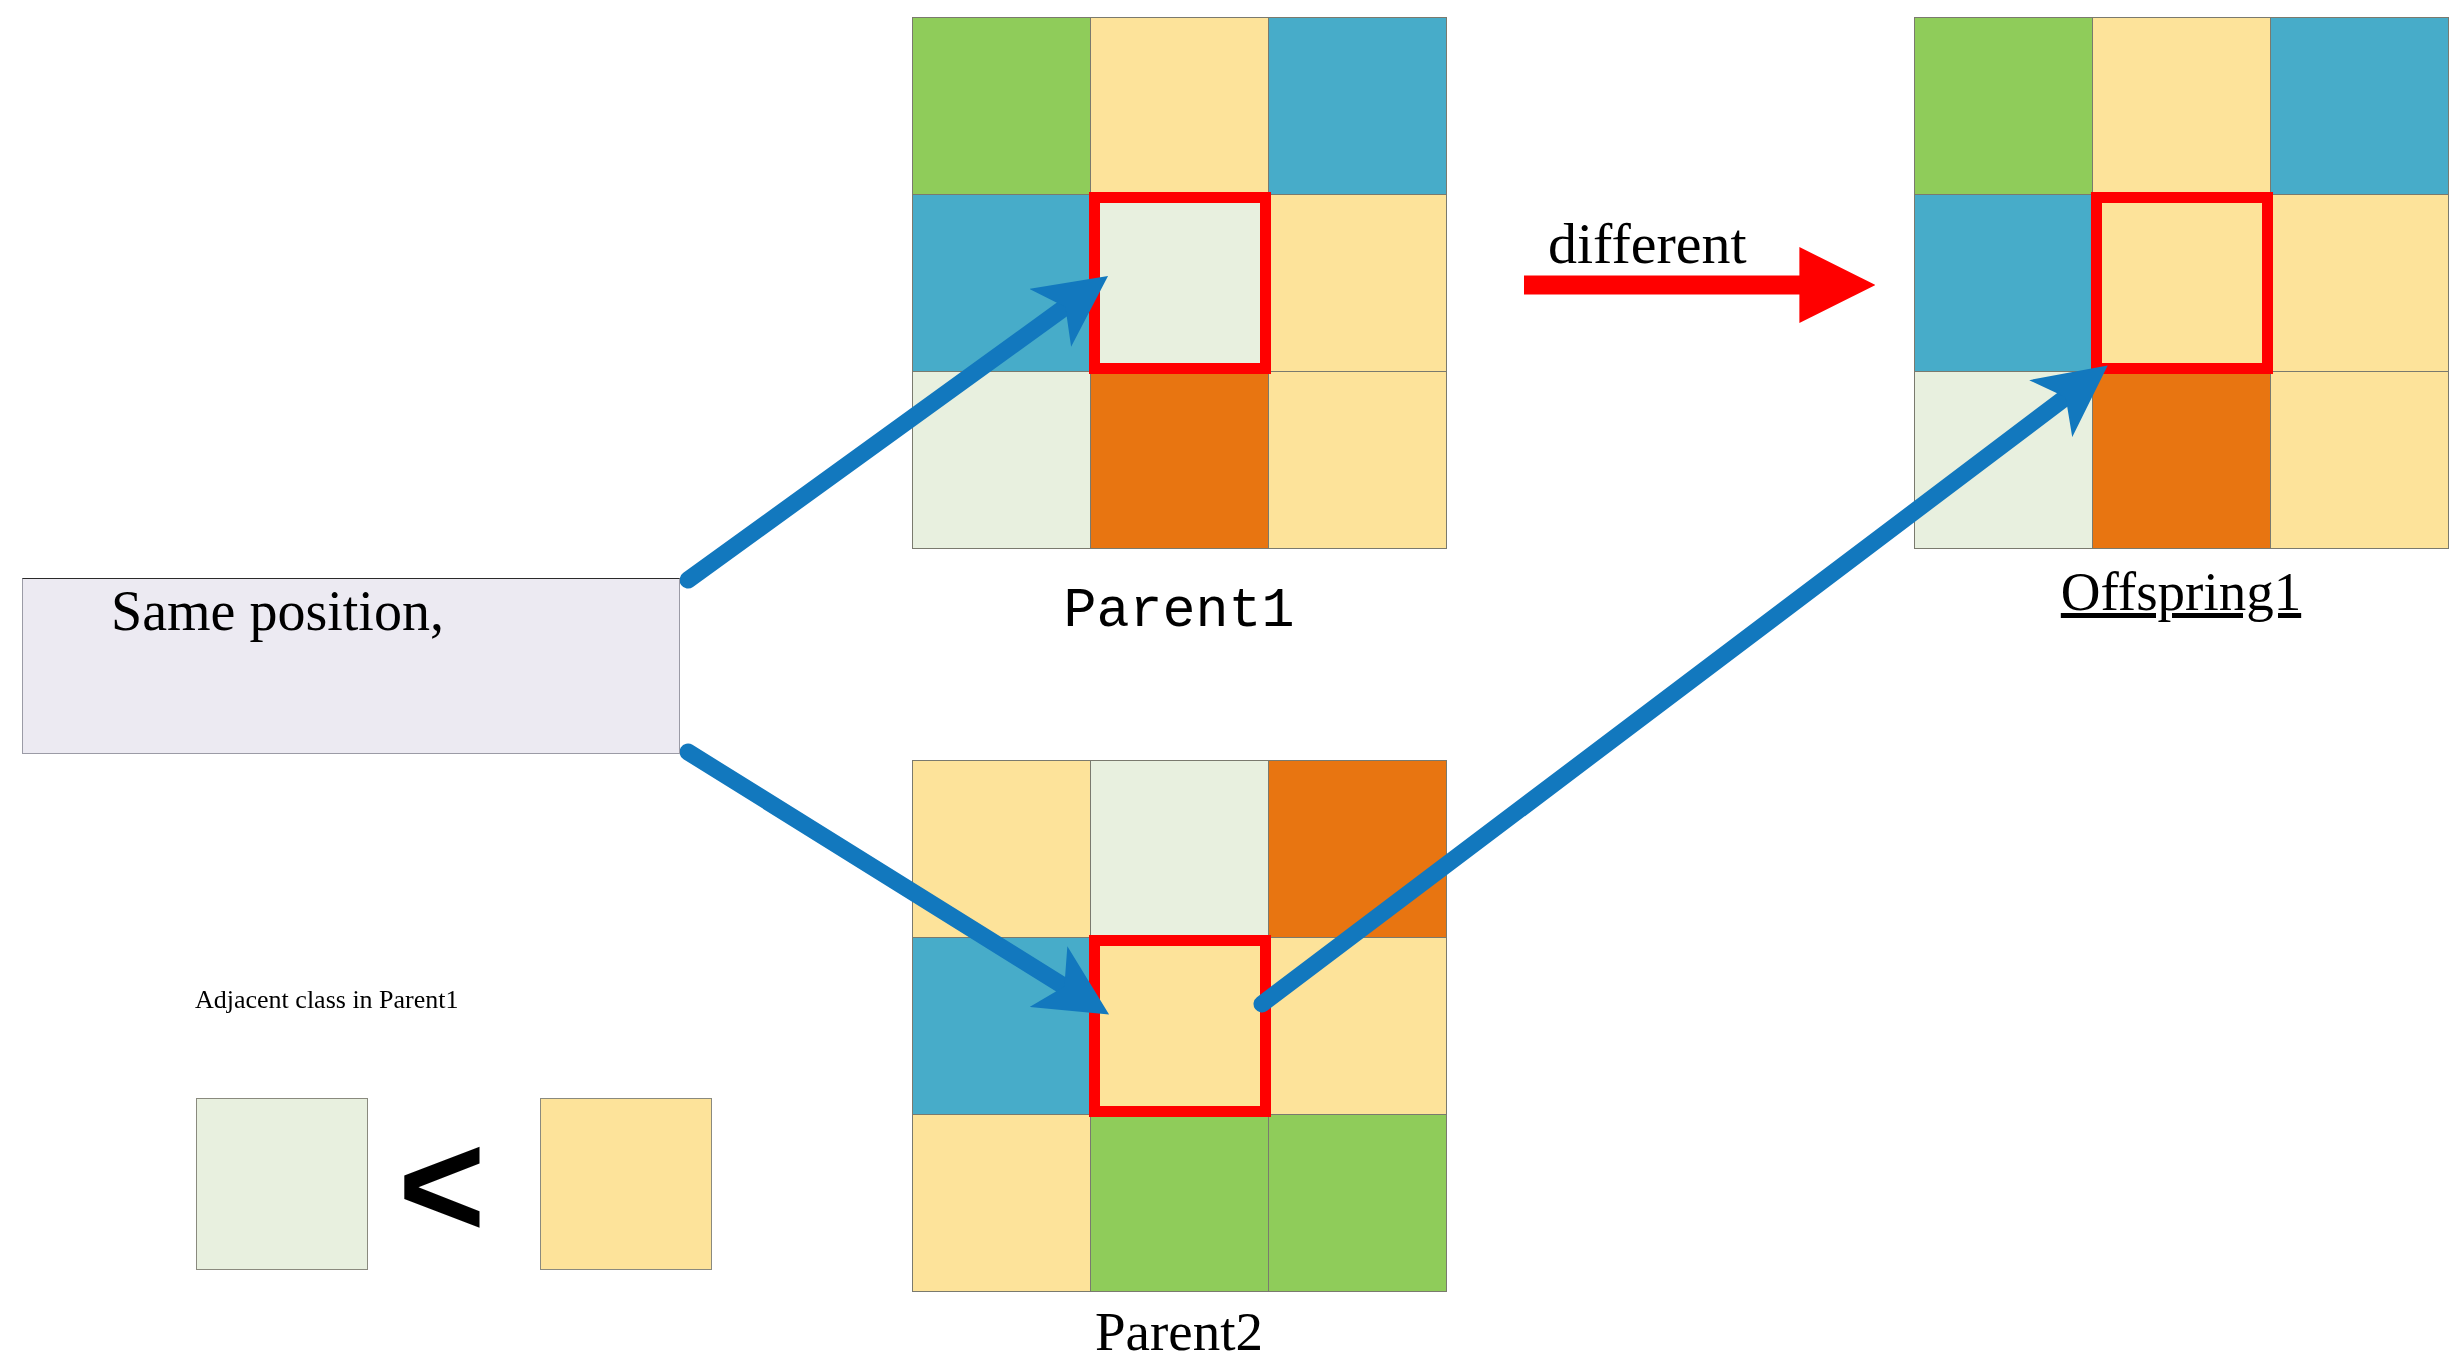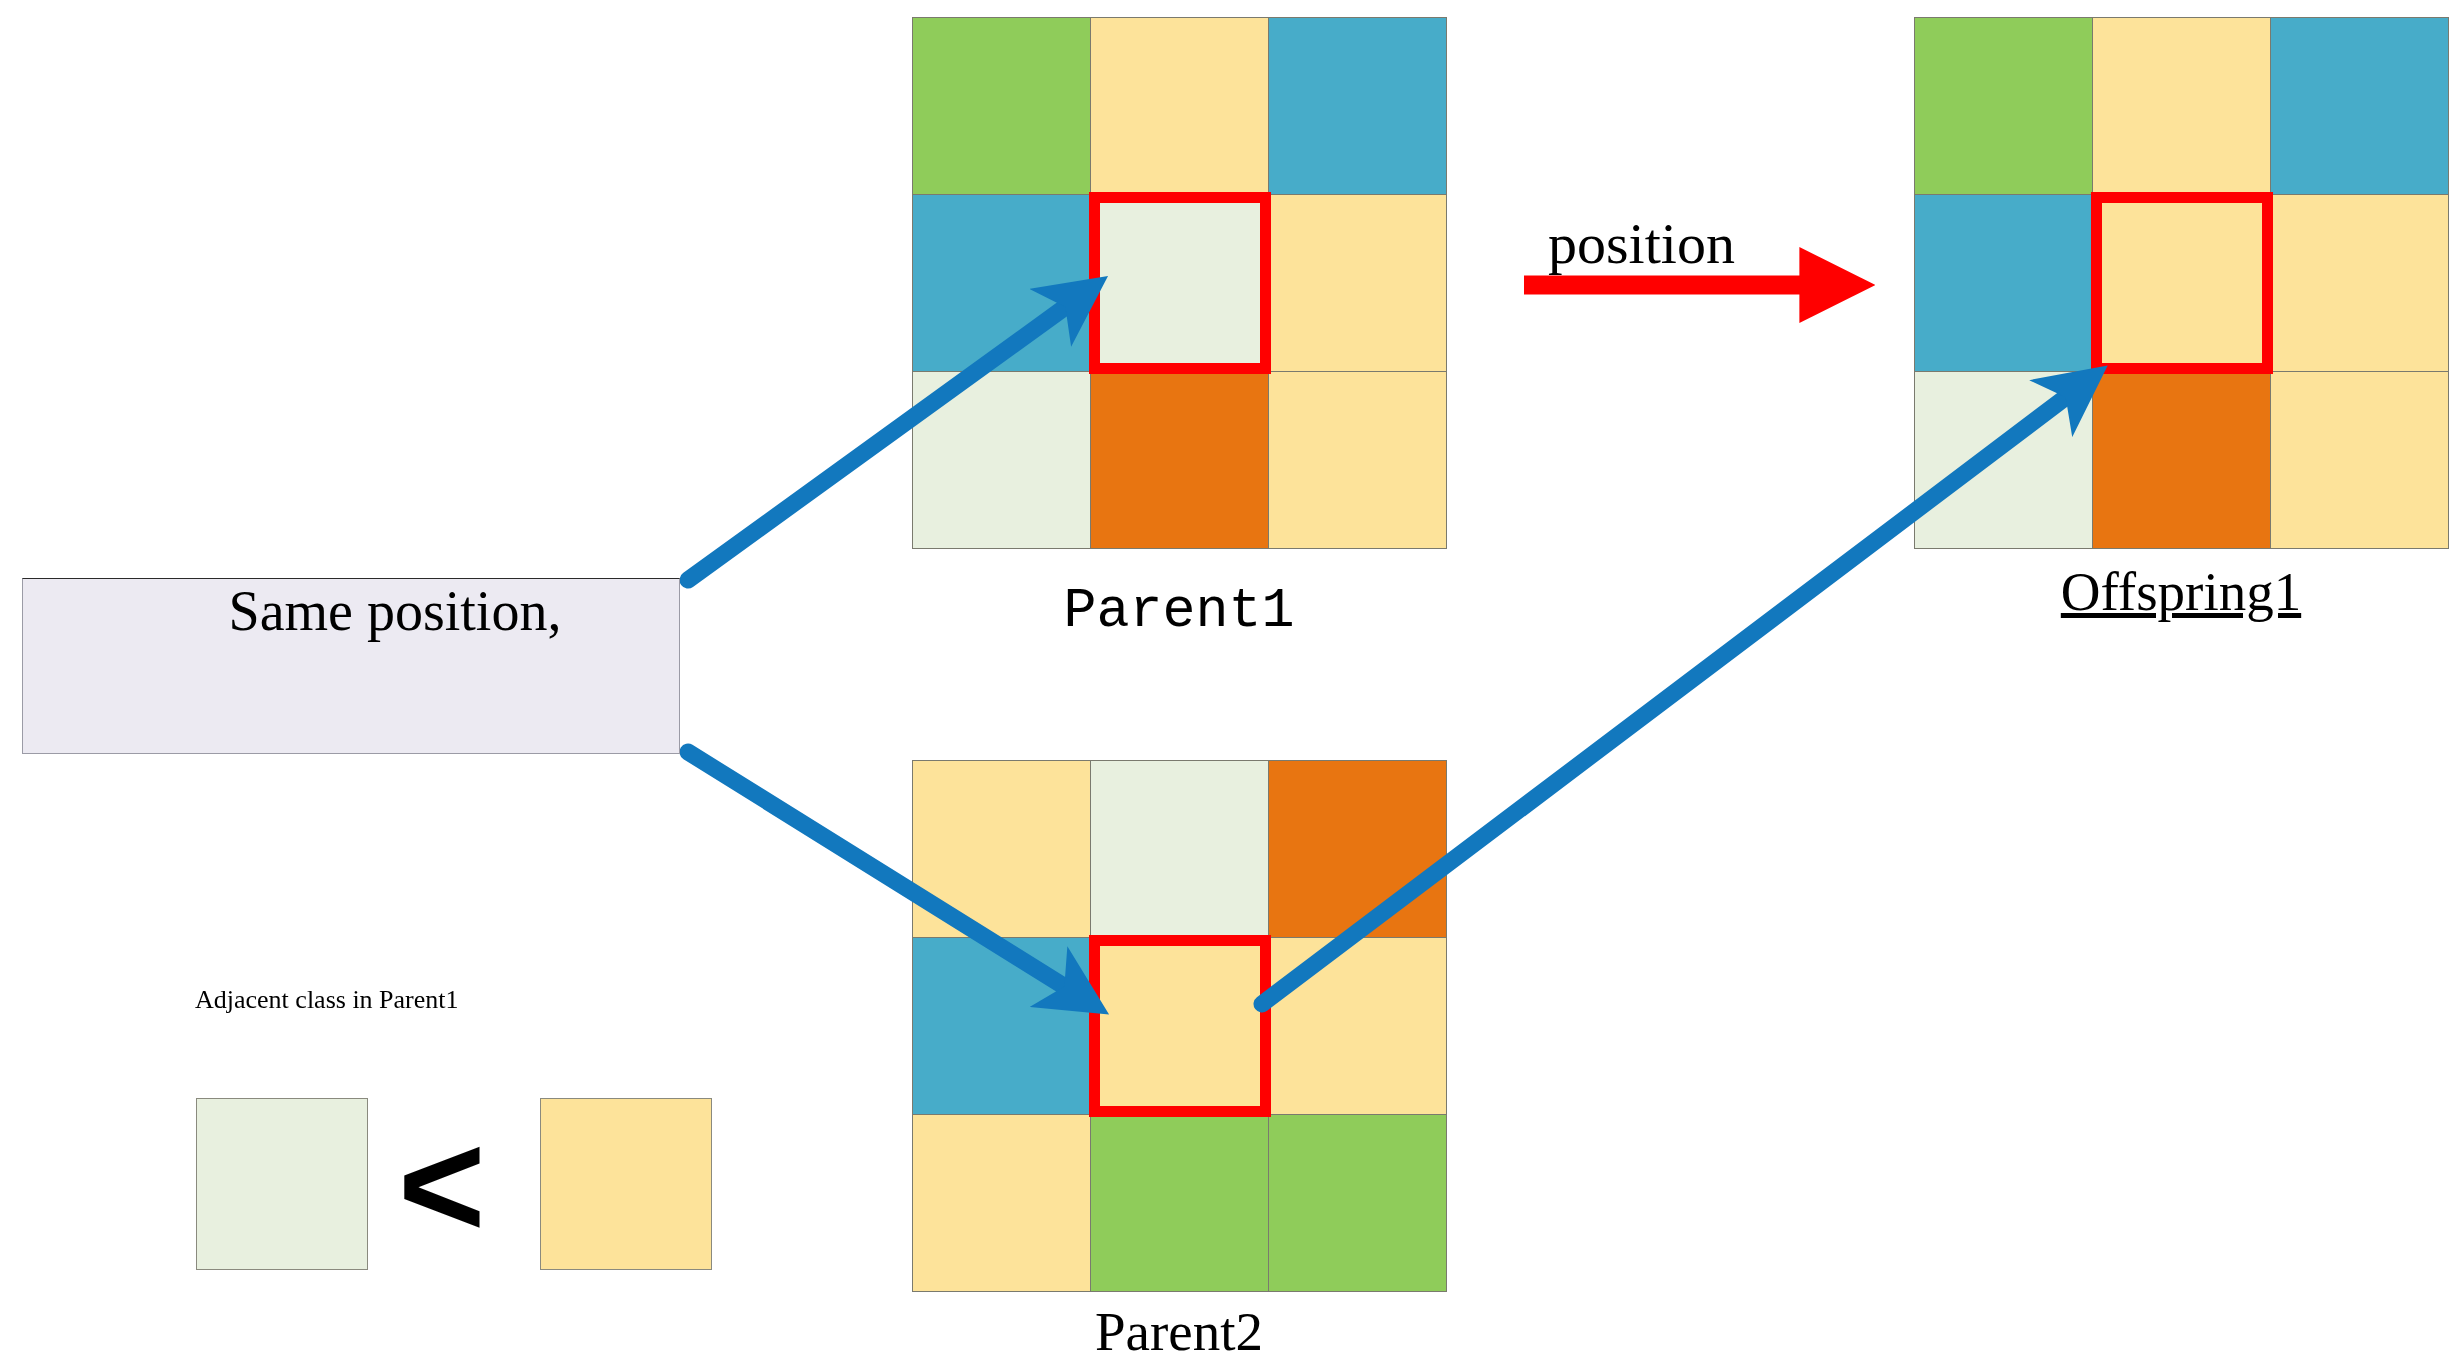--- a/index.html
+++ b/index.html
@@ -21,21 +21,21 @@
 
   .glabel{position:absolute;font-size:55px;color:#000;text-align:center;
           width:534px;white-space:nowrap;}
   #label-parent1{left:912px;top:580px;font-family:Liberation Mono, monospace;}
   #label-parent2{left:912px;top:1300px;}
   #label-offspring1{left:1914px;top:560px;text-decoration:underline;}
 
   #callout{position:absolute;left:22px;top:578px;width:658px;height:176px;
     background:#ECEAF2;border:1px solid #9b9bA6;border-top-color:#2a2a2a;
     box-sizing:border-box;display:flex;flex-direction:row;
-    justify-content:center;padding-left:88px;}
+    justify-content:flex-start;padding-left:88px;}
   #callout span{font-size:56px;line-height:1.16;color:#000;}
 
   #legend-title{position:absolute;left:195px;top:985px;font-size:26px;color:#000;
     white-space:nowrap;}
   .swatch{position:absolute;top:1098px;width:172px;height:172px;
     border:1px solid #8a8a7e;box-sizing:border-box;}
   #swatch-left{left:196px;}
   #swatch-right{left:540px;}
   #legend-lt{position:absolute;left:398px;top:1110px;font-size:150px;
     font-weight:bold;font-family:"Liberation Sans", sans-serif;
@@ -114,13 +114,13 @@
 
 <div id="callout">
   <span>Same position,</span>
 </div>
 
 <div id="legend-title">Adjacent class in Parent1</div>
 <div class="swatch" id="swatch-left" style="background: rgb(232, 240, 223);"></div>
 <div id="legend-lt">&lt;</div>
 <div class="swatch" id="swatch-right" style="background: rgb(253, 227, 154);"></div>
 
-<div id="crossover-label">position</div>
+<div id="crossover-label">different</div>
 
 </body></html>

